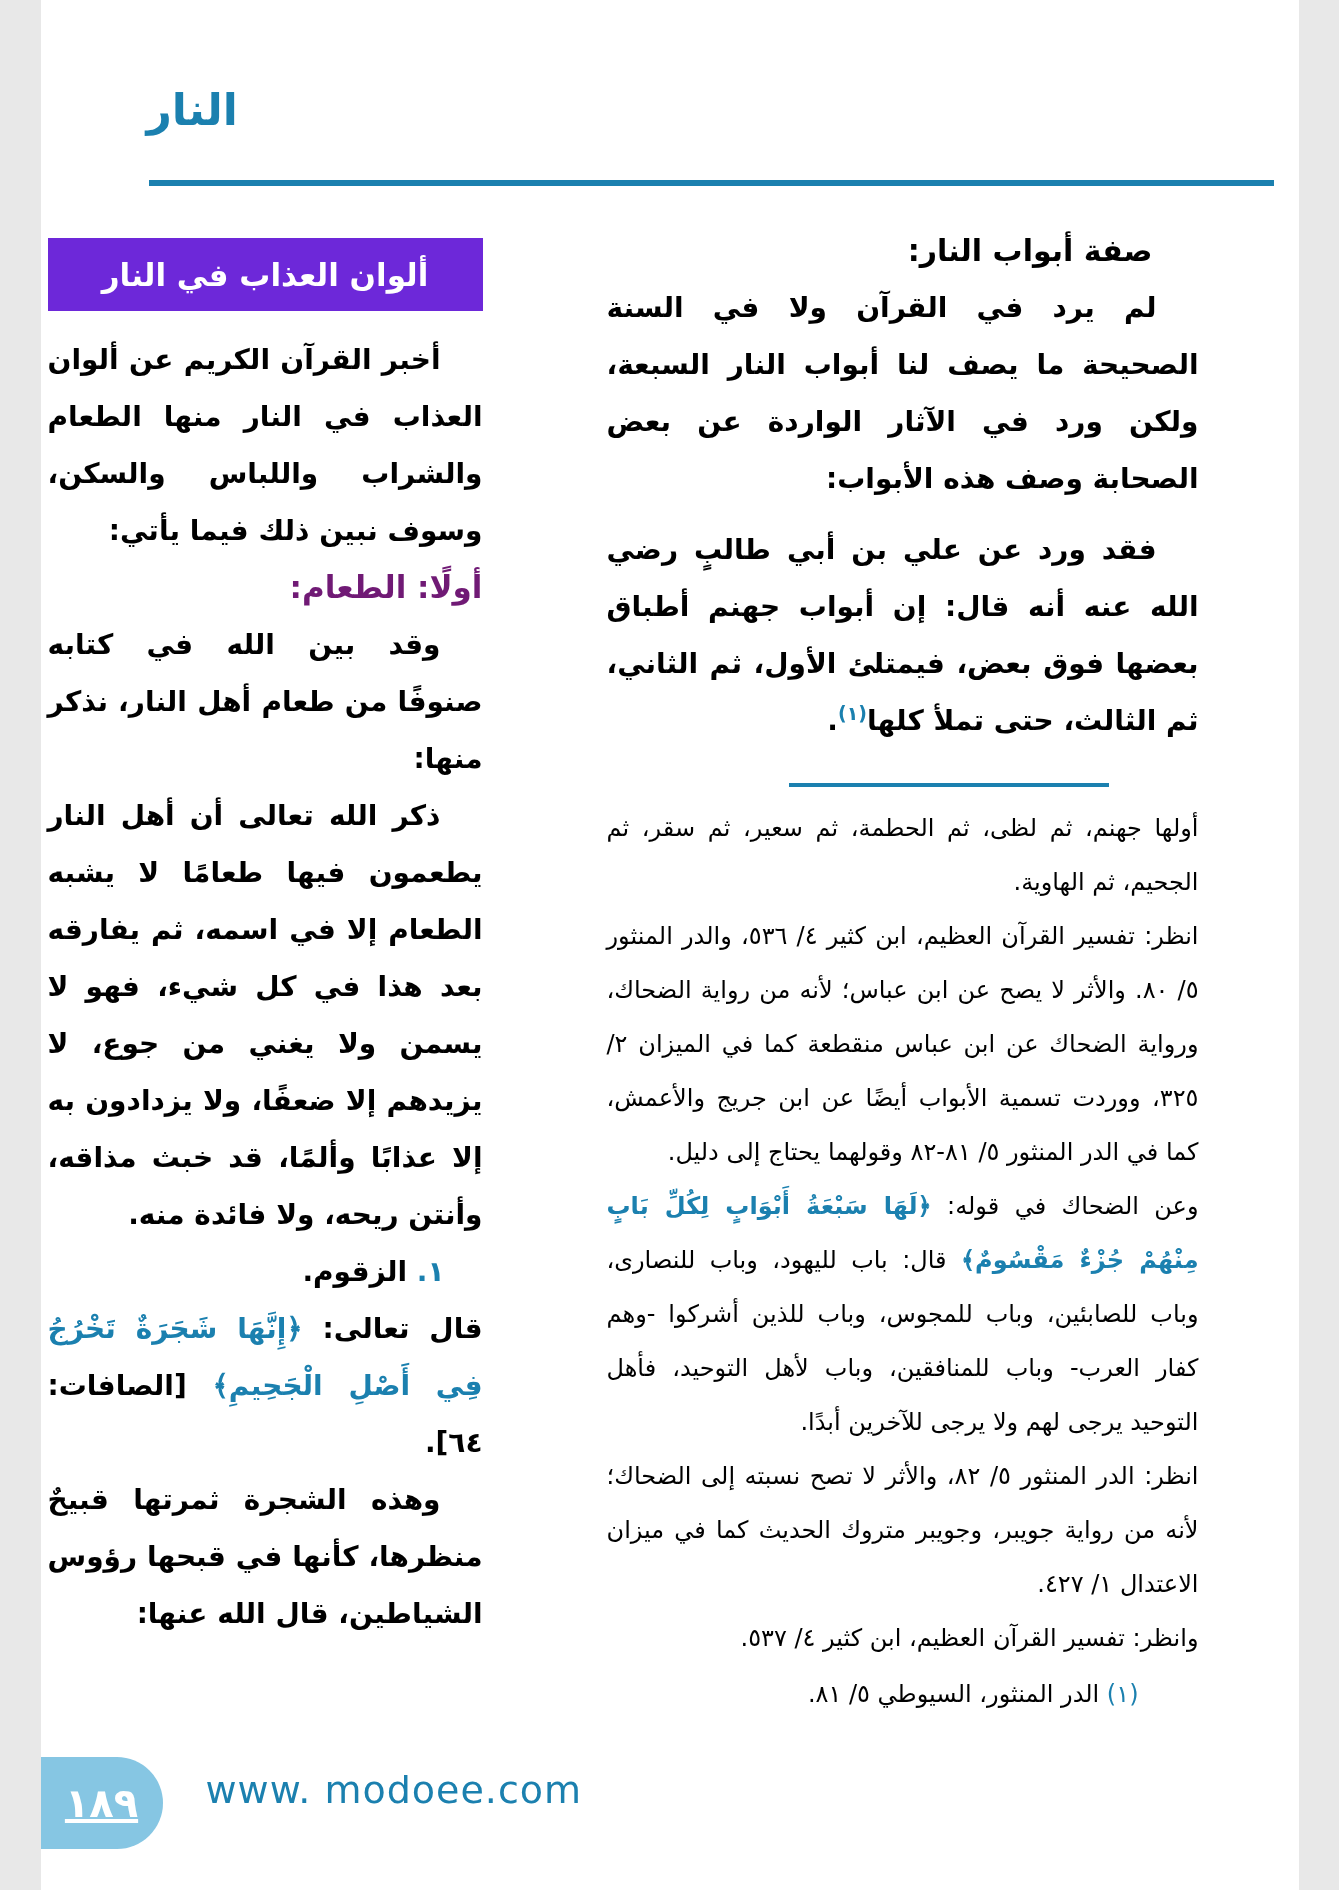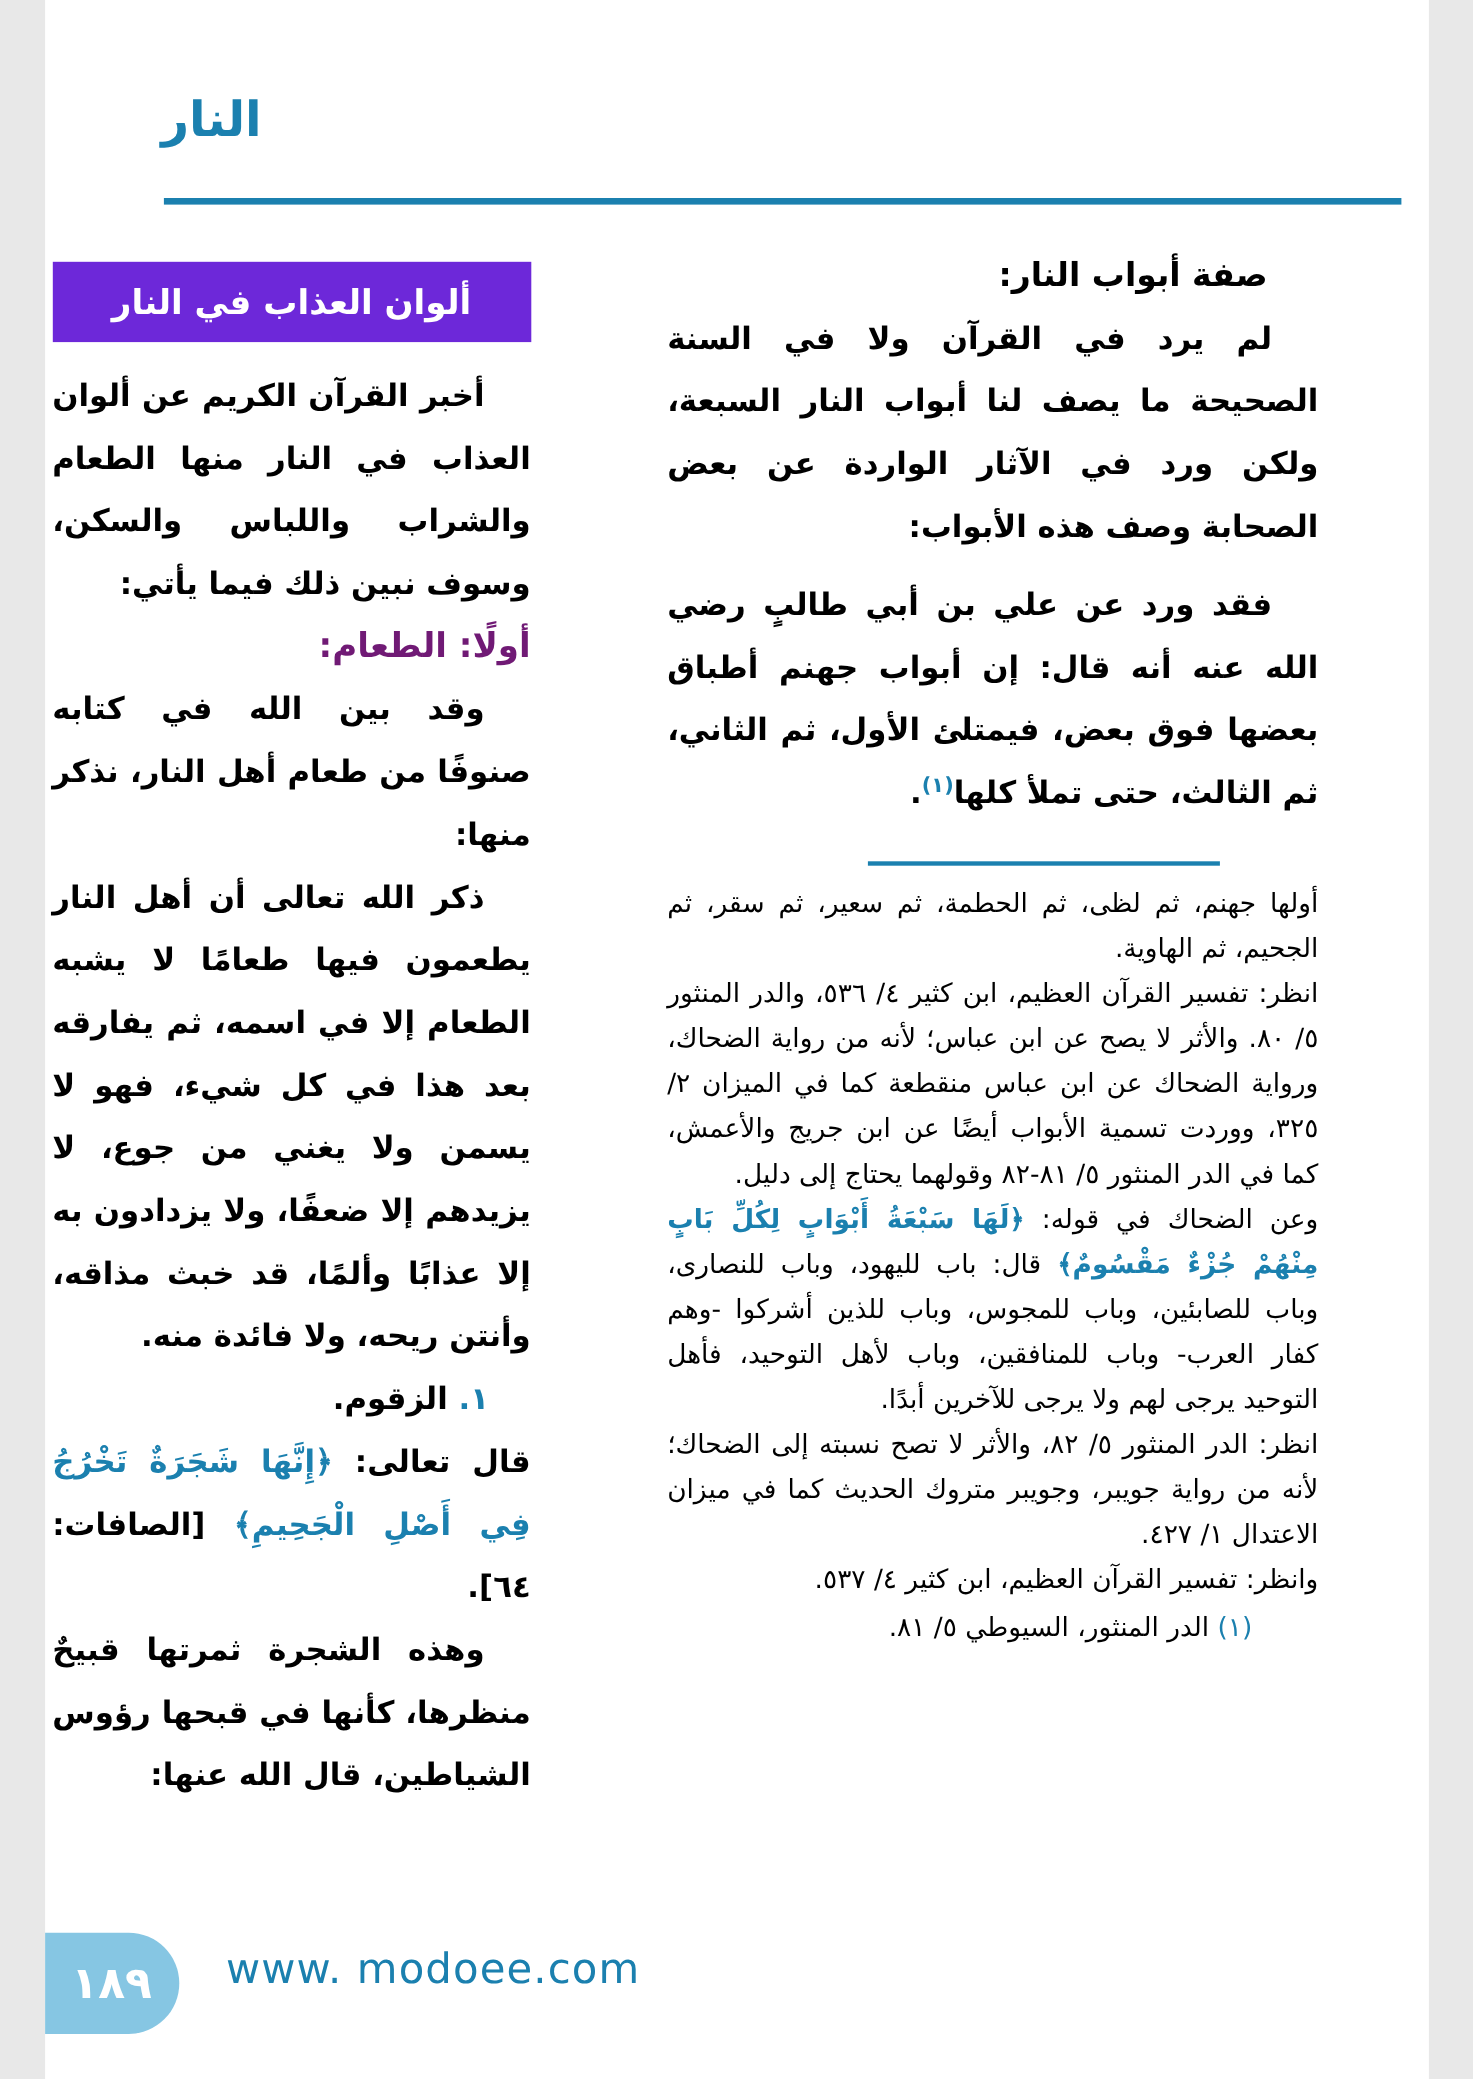--- a/index.html
+++ b/index.html
@@ -35,38 +35,38 @@
   sup.ref {
     color:#1b80af; font-size:19px; font-weight:bold;
     vertical-align:super; line-height:0;
   }
   .qv { color:#1b80af; font-weight:bold; }
 
   .fn-sep {
     height:4px; background:#1b80af; width:320px;
     margin:34px 90px 14px auto;
   }
-  .fn { font-size:24px; font-weight:normal; line-height:41px; text-align:justify; margin:0; }
+  .fn { font-size:24px; font-weight:normal; line-height:54px; text-align:justify; margin:0; }
   .fn-last { padding-right:60px; margin-top:2px; }
 
   
   .section-box {
     margin-top:16px; height:73px; background:#6d28d9;
     display:flex; align-items:center; justify-content:center;
     color:#fff; font-size:31px; font-weight:bold;
   }
   .side-intro { margin-top:20px; }
   .sub-heading { color:#701a75; font-size:31px; font-weight:bold; line-height:57px; margin:0; }
 
   
   .page-badge {
     position:absolute; left:0; top:1757px; width:122px; height:92px;
     background:#86c6e3; border-radius:0 46px 46px 0;
     display:flex; align-items:center; justify-content:center;
-    color:#ffffff; font-size:40px; font-weight:bold;
+    color:#ffffff; font-size:40px; font-weight:bold;text-decoration:underline;
   }
   .site-url {
     position:absolute; left:165px; top:1768px; direction:ltr;
     color:#1b80af; font-size:38px; font-weight:normal; letter-spacing:1px;
   }
 </style>
 </head>
 <body>
 
 <div class="page">

